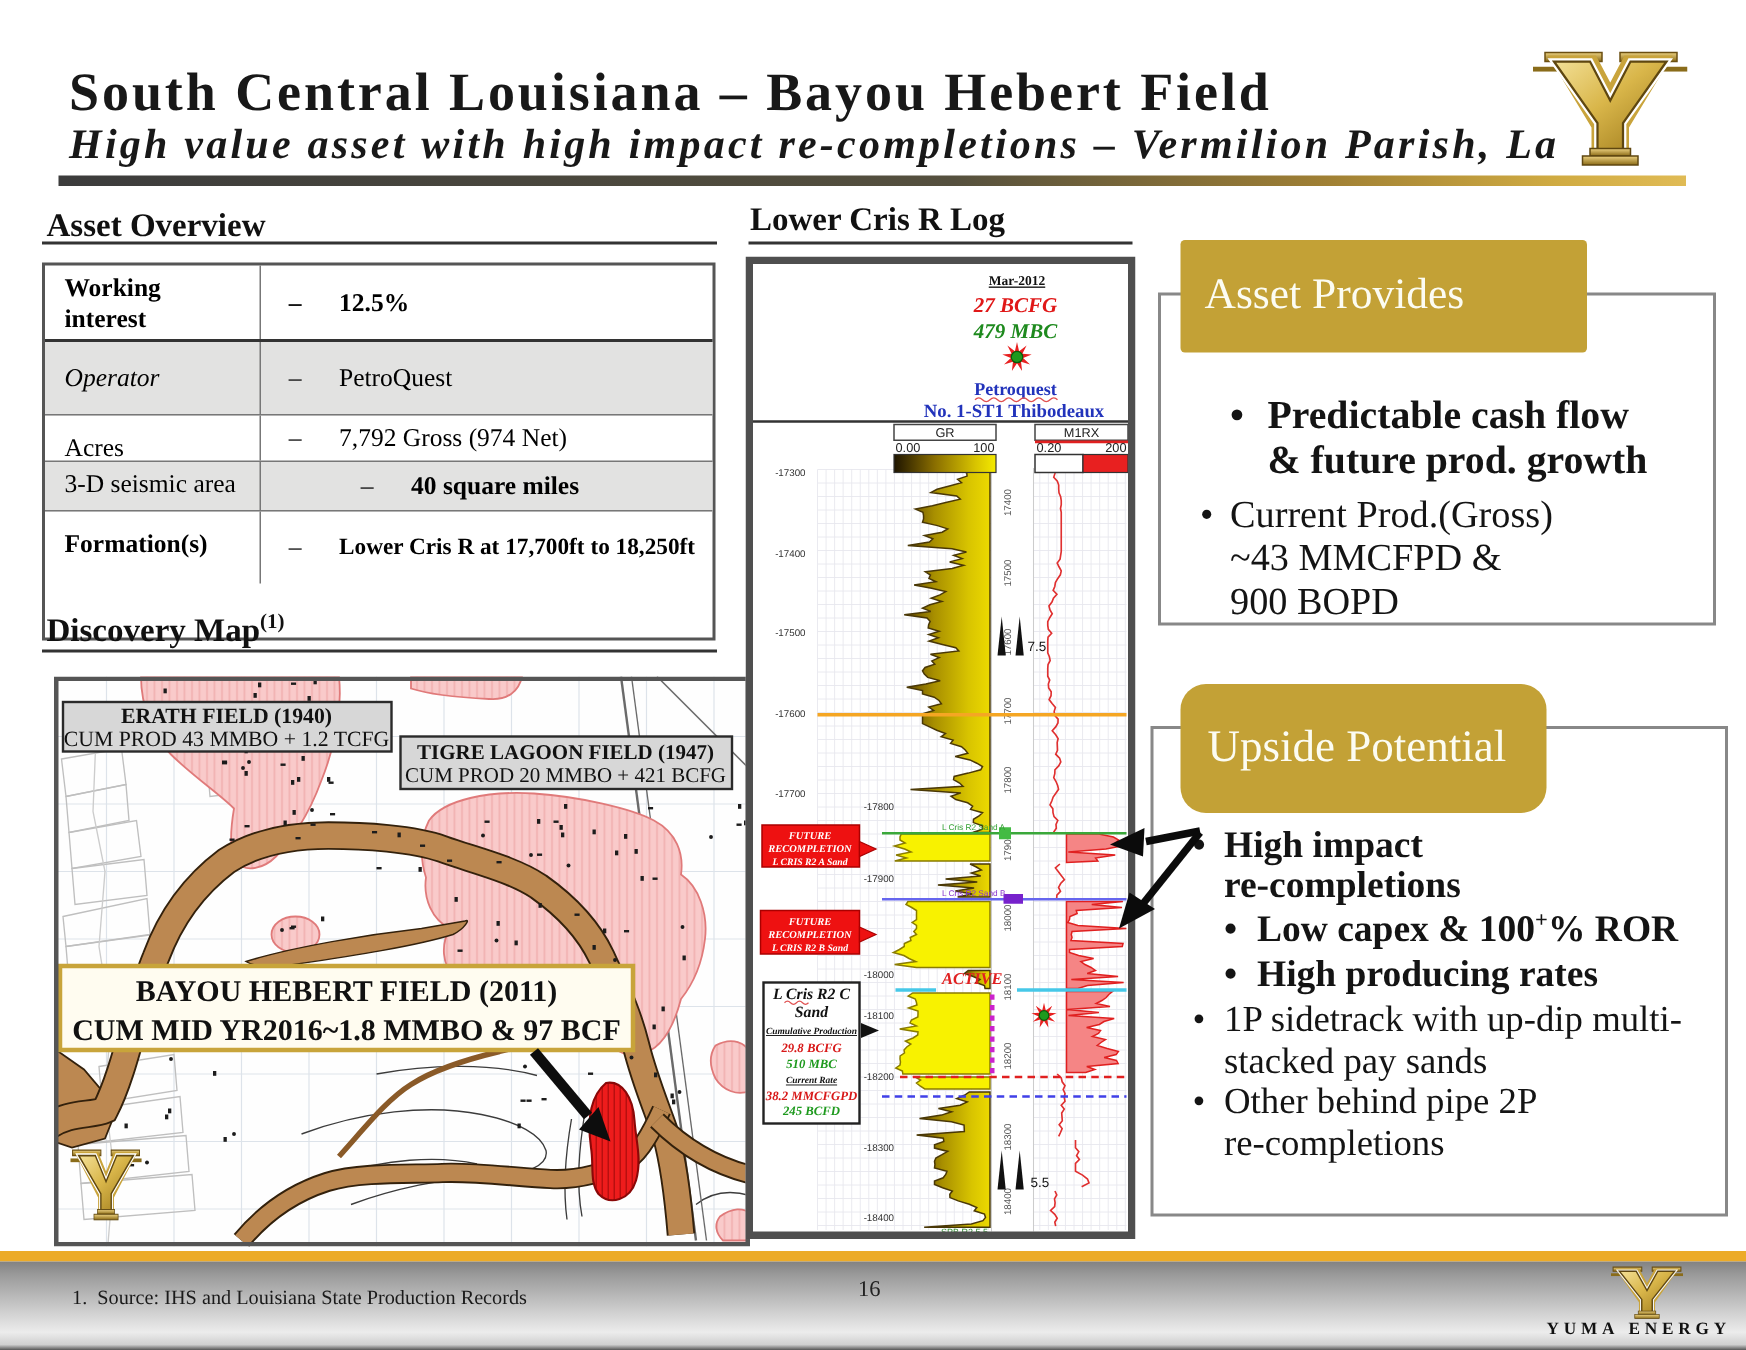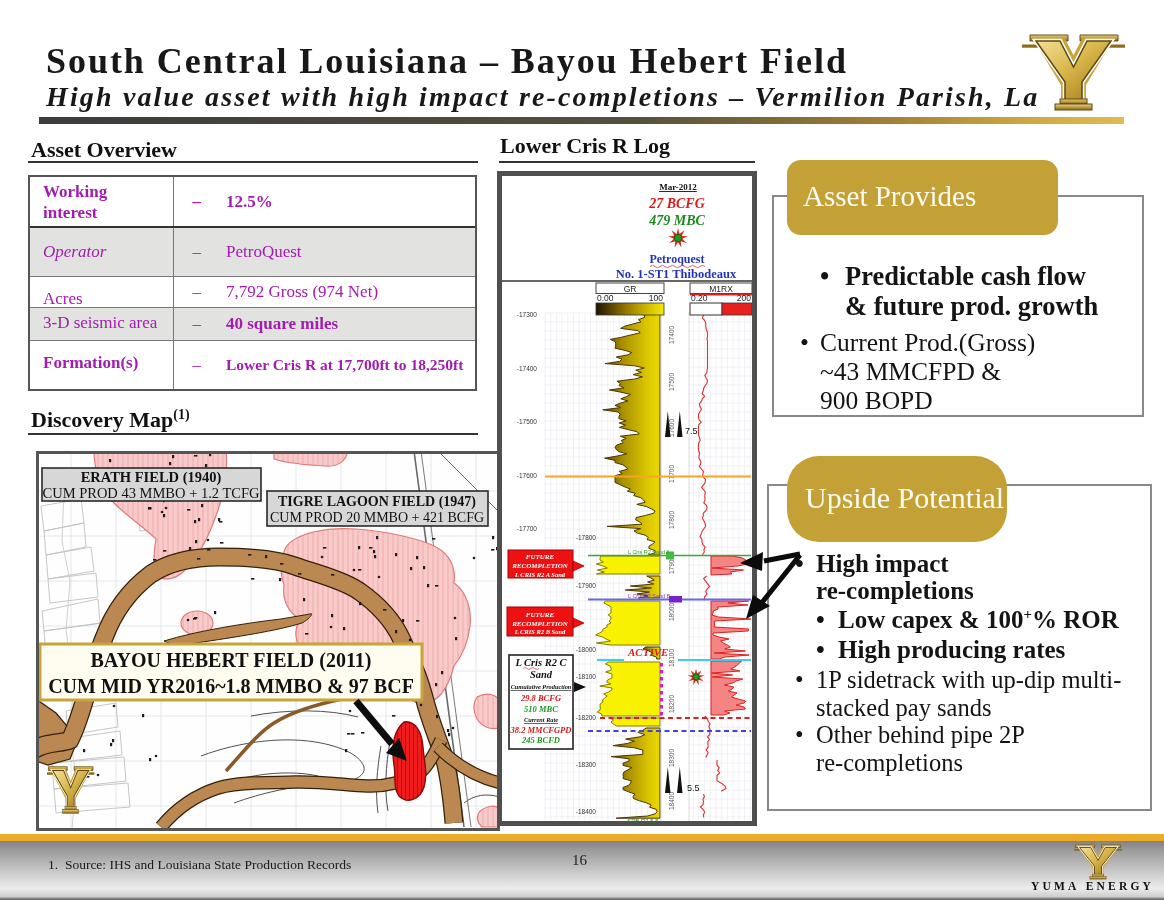--- a/index.html
+++ b/index.html
@@ -42,21 +42,21 @@
 <path d="M14,12 L38,12 L51.5,38 L65,12 L89,12 L60,53 L60,71 L43,71 L43,53 Z" fill="url(#gy)" stroke="#5f4710" stroke-width="1.5"></path>
 <rect x="38" y="70" width="27" height="5" fill="url(#gy2)" stroke="#5f4710" stroke-width="1"></rect>
 <rect x="33" y="75" width="37" height="6" fill="url(#gy2)" stroke="#5f4710" stroke-width="1"></rect>
 </svg>
 </div>
 
 <div class="abs hd" style="left:31px;top:137px;">Asset Overview</div>
 
 <div class="abs" style="left:28px;top:161px;width:450px;height:2px;background:#333;"></div>
 
-<div class="abs" style="left:28px;top:175px;width:449px;height:216px;border:2px solid #555;box-sizing:border-box;font-size:17px;color:#a21caf;">
+<div class="abs" style="left:28px;top:175px;width:449px;height:252px;border:2px solid #555;box-sizing:border-box;font-size:17px;color:#000000;">
 
   <div style="display:flex;height:51px;border-bottom:2px solid #333;box-sizing:border-box;">
     <div style="width:144px;border-right:1px solid #777;box-sizing:border-box;padding:4px 4px 0 13px;font-weight:bold;line-height:21px;">Working<br>interest</div>
     <div style="flex:1;display:flex;align-items:center;font-weight:bold;">
           <span style="width:27px;text-align:right;">–</span>
           <span style="margin-left:25px;">12.5%</span>
         </div>
   </div>
 
   <div style="display:flex;height:49px;background:#e2e2e1;border-bottom:1px solid #777;box-sizing:border-box;">
@@ -68,21 +68,21 @@
   </div>
 
   <div style="display:flex;height:31px;border-bottom:1px solid #777;box-sizing:border-box;">
     <div style="width:144px;border-right:1px solid #777;box-sizing:border-box;padding:12px 4px 0 13px;">Acres</div>
     <div style="flex:1;display:flex;align-items:center;">
           <span style="width:27px;text-align:right;">–</span>
           <span style="margin-left:25px;">7,792 Gross (974 Net)</span>
         </div>
   </div>
 
-  <div style="display:flex;height:33px;background:#e2e2e1;border-bottom:1px solid #777;box-sizing:border-box;">
+  <div style="display:flex;height:33px;background:#e2e2e1;border-bottom:1px solid #777;box-sizing:border-box;gap:48px;">
     <div style="width:144px;border-right:1px solid #777;box-sizing:border-box;padding:5px 4px 0 13px;">3-D seismic area</div>
     <div style="flex:1;display:flex;align-items:center;">
           <span style="width:27px;text-align:right;">–</span>
           <span style="margin-left:25px;font-weight:bold;">40 square miles</span>
         </div>
   </div>
 
   <div style="display:flex;height:48px;box-sizing:border-box;">
     <div style="width:144px;border-right:1px solid #777;box-sizing:border-box;padding:12px 4px 0 13px;font-weight:bold;">Formation(s)</div>
     <div style="flex:1;display:flex;align-items:center;">
@@ -583,35 +583,35 @@
         </g>
 <polygon points="199.0,497.5 200.2,502.6 204.5,499.5 202.1,504.2 207.4,504.5 202.5,506.6 206.4,510.2 201.3,508.7 201.9,514.0 199.0,509.6 196.1,514.0 196.7,508.7 191.6,510.2 195.5,506.6 190.6,504.5 195.9,504.2 193.5,499.5 197.8,502.6" fill="#e82020"></polygon>
         <circle cx="199" cy="506" r="3.2" fill="#1e9a1e" stroke="#0a5a0a" stroke-width="0.8"></circle>
 <text x="146" y="652" font-family="Liberation Sans" font-size="6" fill="#2a8a2a" text-anchor="middle">SPB R2 5.5</text>
 <rect x="2.5" y="2.5" width="255" height="650" fill="none" stroke="#4f4f4f" stroke-width="5"></rect>
 </svg>
 </div>
 
 <div class="abs" style="left:772px;top:195px;width:372px;height:222px;border:2px solid #888;box-sizing:border-box;"></div>
 
-<div class="abs" style="left:787px;top:160px;width:271px;height:75px;background:#c3a136;border-radius:14px;color:#fcfcf2;font-size:29px;line-height:73px;padding-left:16px;box-sizing:border-box;">Asset Provides</div>
+<div class="abs" style="left:787px;top:160px;width:271px;height:75px;background:#c3a136;border-radius:3px;color:#fcfcf2;font-size:29px;line-height:73px;padding-left:16px;box-sizing:border-box;">Asset Provides</div>
 
 <div class="abs bull" style="left:800px;top:261px;width:360px;font-size:26.5px;font-weight:bold;line-height:30px;">
       <span class="bu" style="left:20px;">•</span>
       <div style="margin-left:45px;">Predictable cash flow<br>&amp; future prod. growth</div>
     </div>
 
 <div class="abs bull" style="left:800px;top:328px;width:360px;font-size:25.5px;line-height:29px;">
       <span class="bu" style="left:0px;">•</span>
       <div style="margin-left:20px;">Current Prod.(Gross)<br>~43 MMCFPD &amp;<br>900 BOPD</div>
     </div>
 
 <div class="abs" style="left:767px;top:484px;width:385px;height:327px;border:2px solid #888;box-sizing:border-box;"></div>
 
-<div class="abs" style="left:787px;top:456px;width:220px;height:86px;background:#c3a136;border-radius:32px;color:#fcfcf2;font-size:30px;line-height:84px;padding-left:18px;box-sizing:border-box;">Upside Potential</div>
+<div class="abs" style="left:787px;top:456px;width:244px;height:86px;background:#c3a136;border-radius:17px;color:#fcfcf2;font-size:30px;line-height:84px;padding-left:18px;box-sizing:border-box;">Upside Potential</div>
 
 <div class="abs bull" style="left:795px;top:551px;width:360px;font-size:25px;font-weight:bold;line-height:26.5px;">
       <span class="bu" style="left:0px;">•</span>
       <div style="margin-left:21px;">High impact<br>re-completions</div>
     </div>
 
 <div class="abs bull" style="left:816px;top:606px;width:345px;font-size:25px;font-weight:bold;line-height:27px;">
       <span class="bu" style="left:0px;">•</span>
       <div style="margin-left:22px;">Low capex &amp; 100<sup style="font-size:15px;line-height:0;">+</sup>% ROR</div>
     </div>

